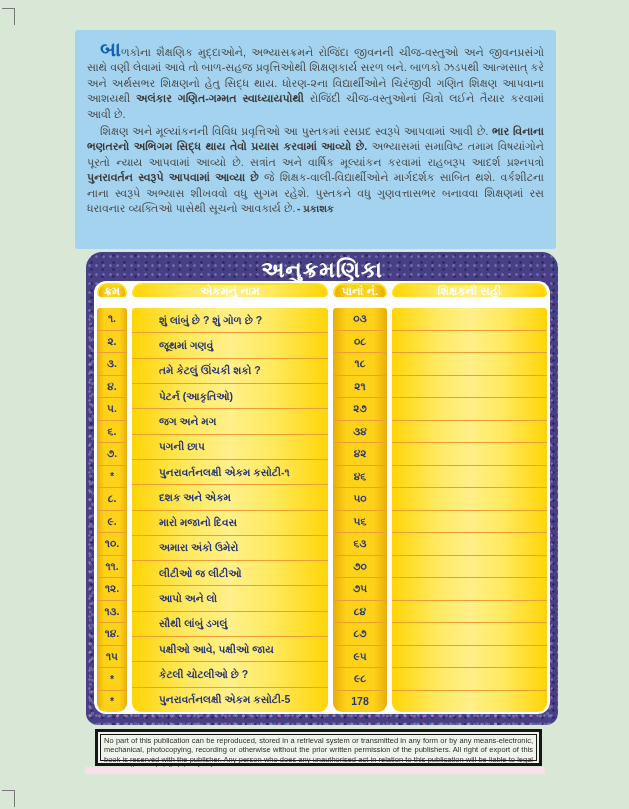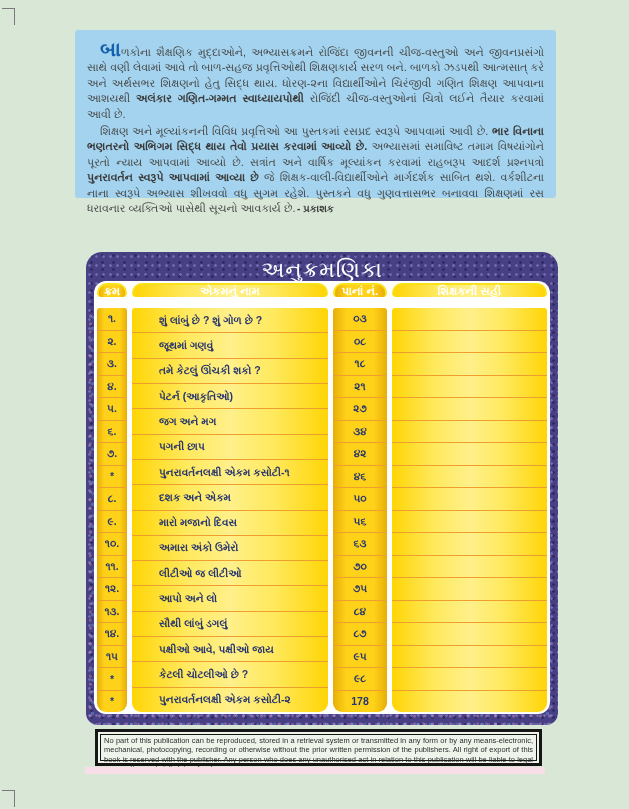--- a/index.html
+++ b/index.html
@@ -8,21 +8,21 @@
     background:#d8e7d6;
     font-family:"Liberation Sans", sans-serif;
   }
   
   .crop-mark{position:absolute;width:12px;height:16px;border-top:1px solid #7a7a7a;border-right:1px solid #7a7a7a;}
   .crop-mark.tl{left:2px;top:8px;}
   .crop-mark.bl{left:2px;top:790px;}
 
   
   .intro{
-    position:absolute;left:75px;top:30px;width:481px;height:168px;box-sizing:border-box;
+    position:absolute;left:75px;top:30px;width:481px;height:219px;box-sizing:border-box;
     background:#a3d3ee;border-radius:3px;padding:9px 12px 6px 12px;
     color:#474747;font-size:11px;line-height:15.4px;text-align:justify;
   }
   .intro p{margin:0;text-indent:13px;}
   .intro p + p{margin-top:2px;}
   .dropcap{font-size:20px;font-weight:bold;color:#1462ae;line-height:1;}
   .bold-seg{font-weight:bold;color:#3a3a3a;}
   .signoff{text-align:center;font-weight:bold;color:#3a3a3a;margin-top:-15.4px;font-size:10px;}
 
   
@@ -37,21 +37,21 @@
   }
   .toc::after{ 
     content:"";position:absolute;left:0;right:0;top:60px;bottom:0;
     border-radius:0 0 12px 12px;pointer-events:none;
     background-image:
       radial-gradient(circle, rgba(242,168,205,.35) 1.2px, transparent 2px),
       radial-gradient(circle, rgba(125,180,245,.32) 1.4px, transparent 2.2px);
     background-size:9px 8px, 13px 11px;
   }
   .toc-title{
-    position:relative;z-index:2;text-align:center;color:#ffffff;font-weight:normal;
+    position:relative;z-index:2;text-align:center;color:#ffffff;font-weight:bold;
     font-size:22px;letter-spacing:1px;padding-top:5px;height:26px;
   }
   .toc-sheet{position:absolute;z-index:1;left:8px;top:29px;width:456px;height:433px;background:#ffffff;border-radius:12px;}
   .toc-header{position:absolute;z-index:2;left:11px;top:31px;width:450px;height:14px;display:flex;gap:5px;}
   .hcell{
     box-sizing:border-box;flex:0 0 auto;display:flex;align-items:center;justify-content:center;
     background:linear-gradient(180deg,#6db3e2,#2f86c9 55%,#2a7cbe);
     border:2px solid #f9e21a;border-bottom:none;border-radius:12px 12px 5px 5px;
     color:#ffffff;font-weight:bold;font-size:11.5px;
   }
@@ -134,21 +134,21 @@
           <div class="cell">પગની છાપ</div>
           <div class="cell">પુનરાવર્તનલક્ષી એકમ કસોટી-૧</div>
           <div class="cell">દશક અને એકમ</div>
           <div class="cell">મારો મજાનો દિવસ</div>
           <div class="cell">અમારા અંકો ઉમેરો</div>
           <div class="cell">લીટીઓ જ લીટીઓ</div>
           <div class="cell">આપો અને લો</div>
           <div class="cell">સૌથી લાંબું ડગલું</div>
           <div class="cell">પક્ષીઓ આવે, પક્ષીઓ જાય</div>
           <div class="cell">કેટલી ચોટલીઓ છે ?</div>
-          <div class="cell">પુનરાવર્તનલક્ષી એકમ કસોટી-૨</div>
+          <div class="cell">પુનરાવર્તનલક્ષી એકમ કસોટી-5</div>
         </div>
         <div class="tcol col-page">
           <div class="cell">૦૩</div>
           <div class="cell">૦૮</div>
           <div class="cell">૧૮</div>
           <div class="cell">૨૧</div>
           <div class="cell">૨૭</div>
           <div class="cell">૩૪</div>
           <div class="cell">૪૨</div>
           <div class="cell">૪૬</div>

